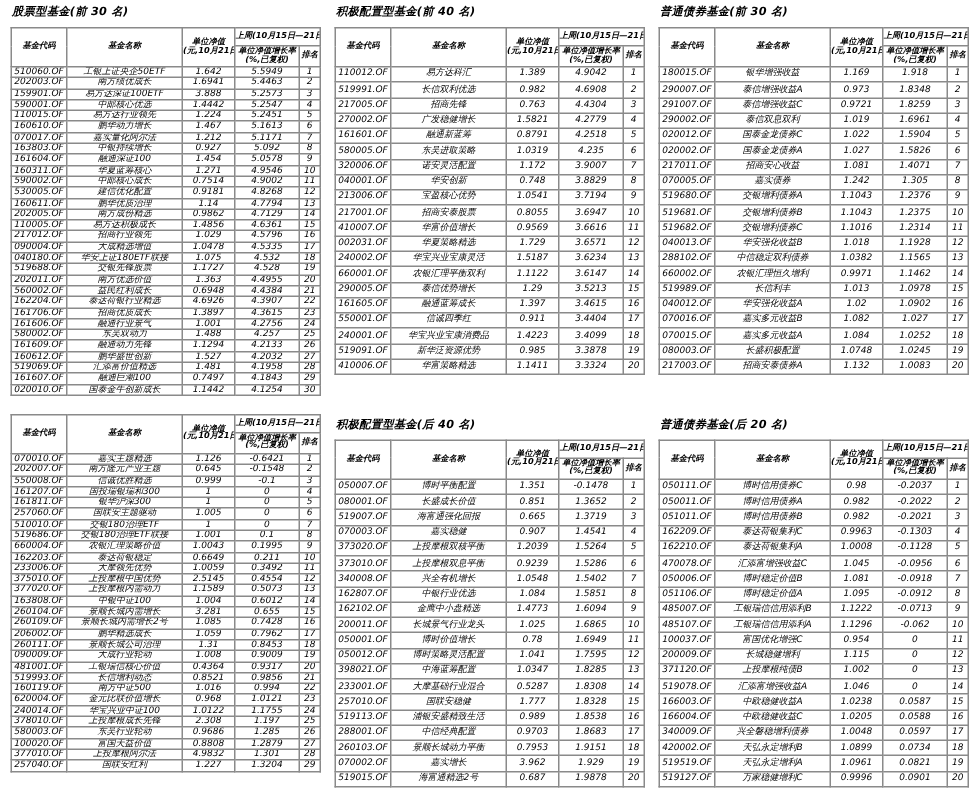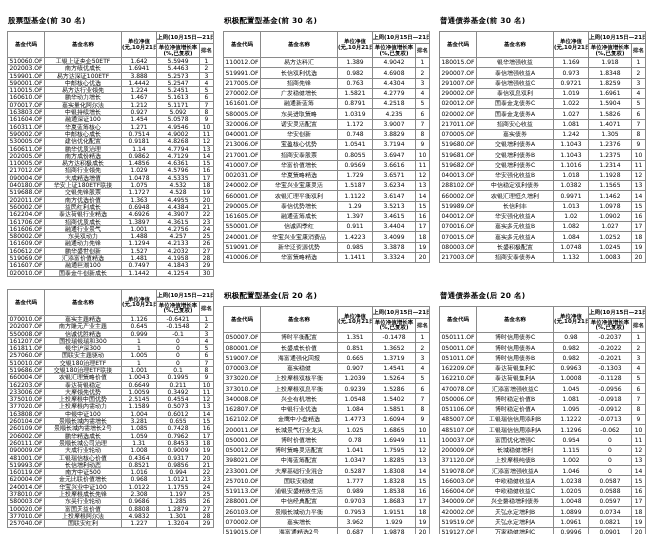--- a/index.html
+++ b/index.html
@@ -1,17 +1,17 @@
 <!DOCTYPE html>
 <html><head>
 <meta charset="utf-8">
 <style>
   html,body{margin:0;padding:0;width:650px;height:534px;background:#ffffff;overflow:hidden;}
   body{font-family:"DejaVu Sans","Liberation Sans",sans-serif;color:#000;}
-  .page{box-sizing:border-box;width:650px;height:406px;padding:14px 7px;}
+  .page{box-sizing:border-box;width:650px;height:406px;padding:1px 7px;font-style:italic;}
   .grid-row{display:flex;gap:7px;margin-bottom:12px;}
   .block{width:209px;flex:0 0 209px;}
   .block-title{font-size:7.5px;font-weight:bold;margin:2px 0 5px 1px;letter-spacing:0.2px;}
   table.fund-table{width:207px;height:232px;border-collapse:collapse;table-layout:fixed;border:1px solid #444;}
   .fund-table th,.fund-table td{
     border:1px solid #8a8a8a;
     font-size:6px;line-height:1.05;
     padding:0;margin:0;text-align:center;vertical-align:middle;
     overflow:hidden;white-space:nowrap;font-weight:normal;
   }
@@ -266,21 +266,21 @@
               <td class="c-code">020010.OF</td>
               <td class="c-name">国泰金牛创新成长</td>
               <td class="c-nav">1.1442</td>
               <td class="c-growth">4.1254</td>
               <td class="c-rank">30</td>
             </tr>
           </tbody>
         </table>
       </div>
       <div class="block">
-        <div class="block-title">积极配置型基金(前 30 名)</div>
+        <div class="block-title">积极配置型基金(前 40 名)</div>
         <table class="fund-table">
           <colgroup>
             <col class="c-code">
             <col class="c-name">
             <col class="c-nav">
             <col class="c-growth">
             <col class="c-rank">
           </colgroup>
           <thead>
             <tr class="h1">
@@ -846,21 +846,21 @@
               <td class="c-code">257040.OF</td>
               <td class="c-name">国联安红利</td>
               <td class="c-nav">1.227</td>
               <td class="c-growth">1.3204</td>
               <td class="c-rank">29</td>
             </tr>
           </tbody>
         </table>
       </div>
       <div class="block">
-        <div class="block-title">积极配置型基金(后 20 名)</div>
+        <div class="block-title">积极配置型基金(后 40 名)</div>
         <table class="fund-table">
           <colgroup>
             <col class="c-code">
             <col class="c-name">
             <col class="c-nav">
             <col class="c-growth">
             <col class="c-rank">
           </colgroup>
           <thead>
             <tr class="h1">

